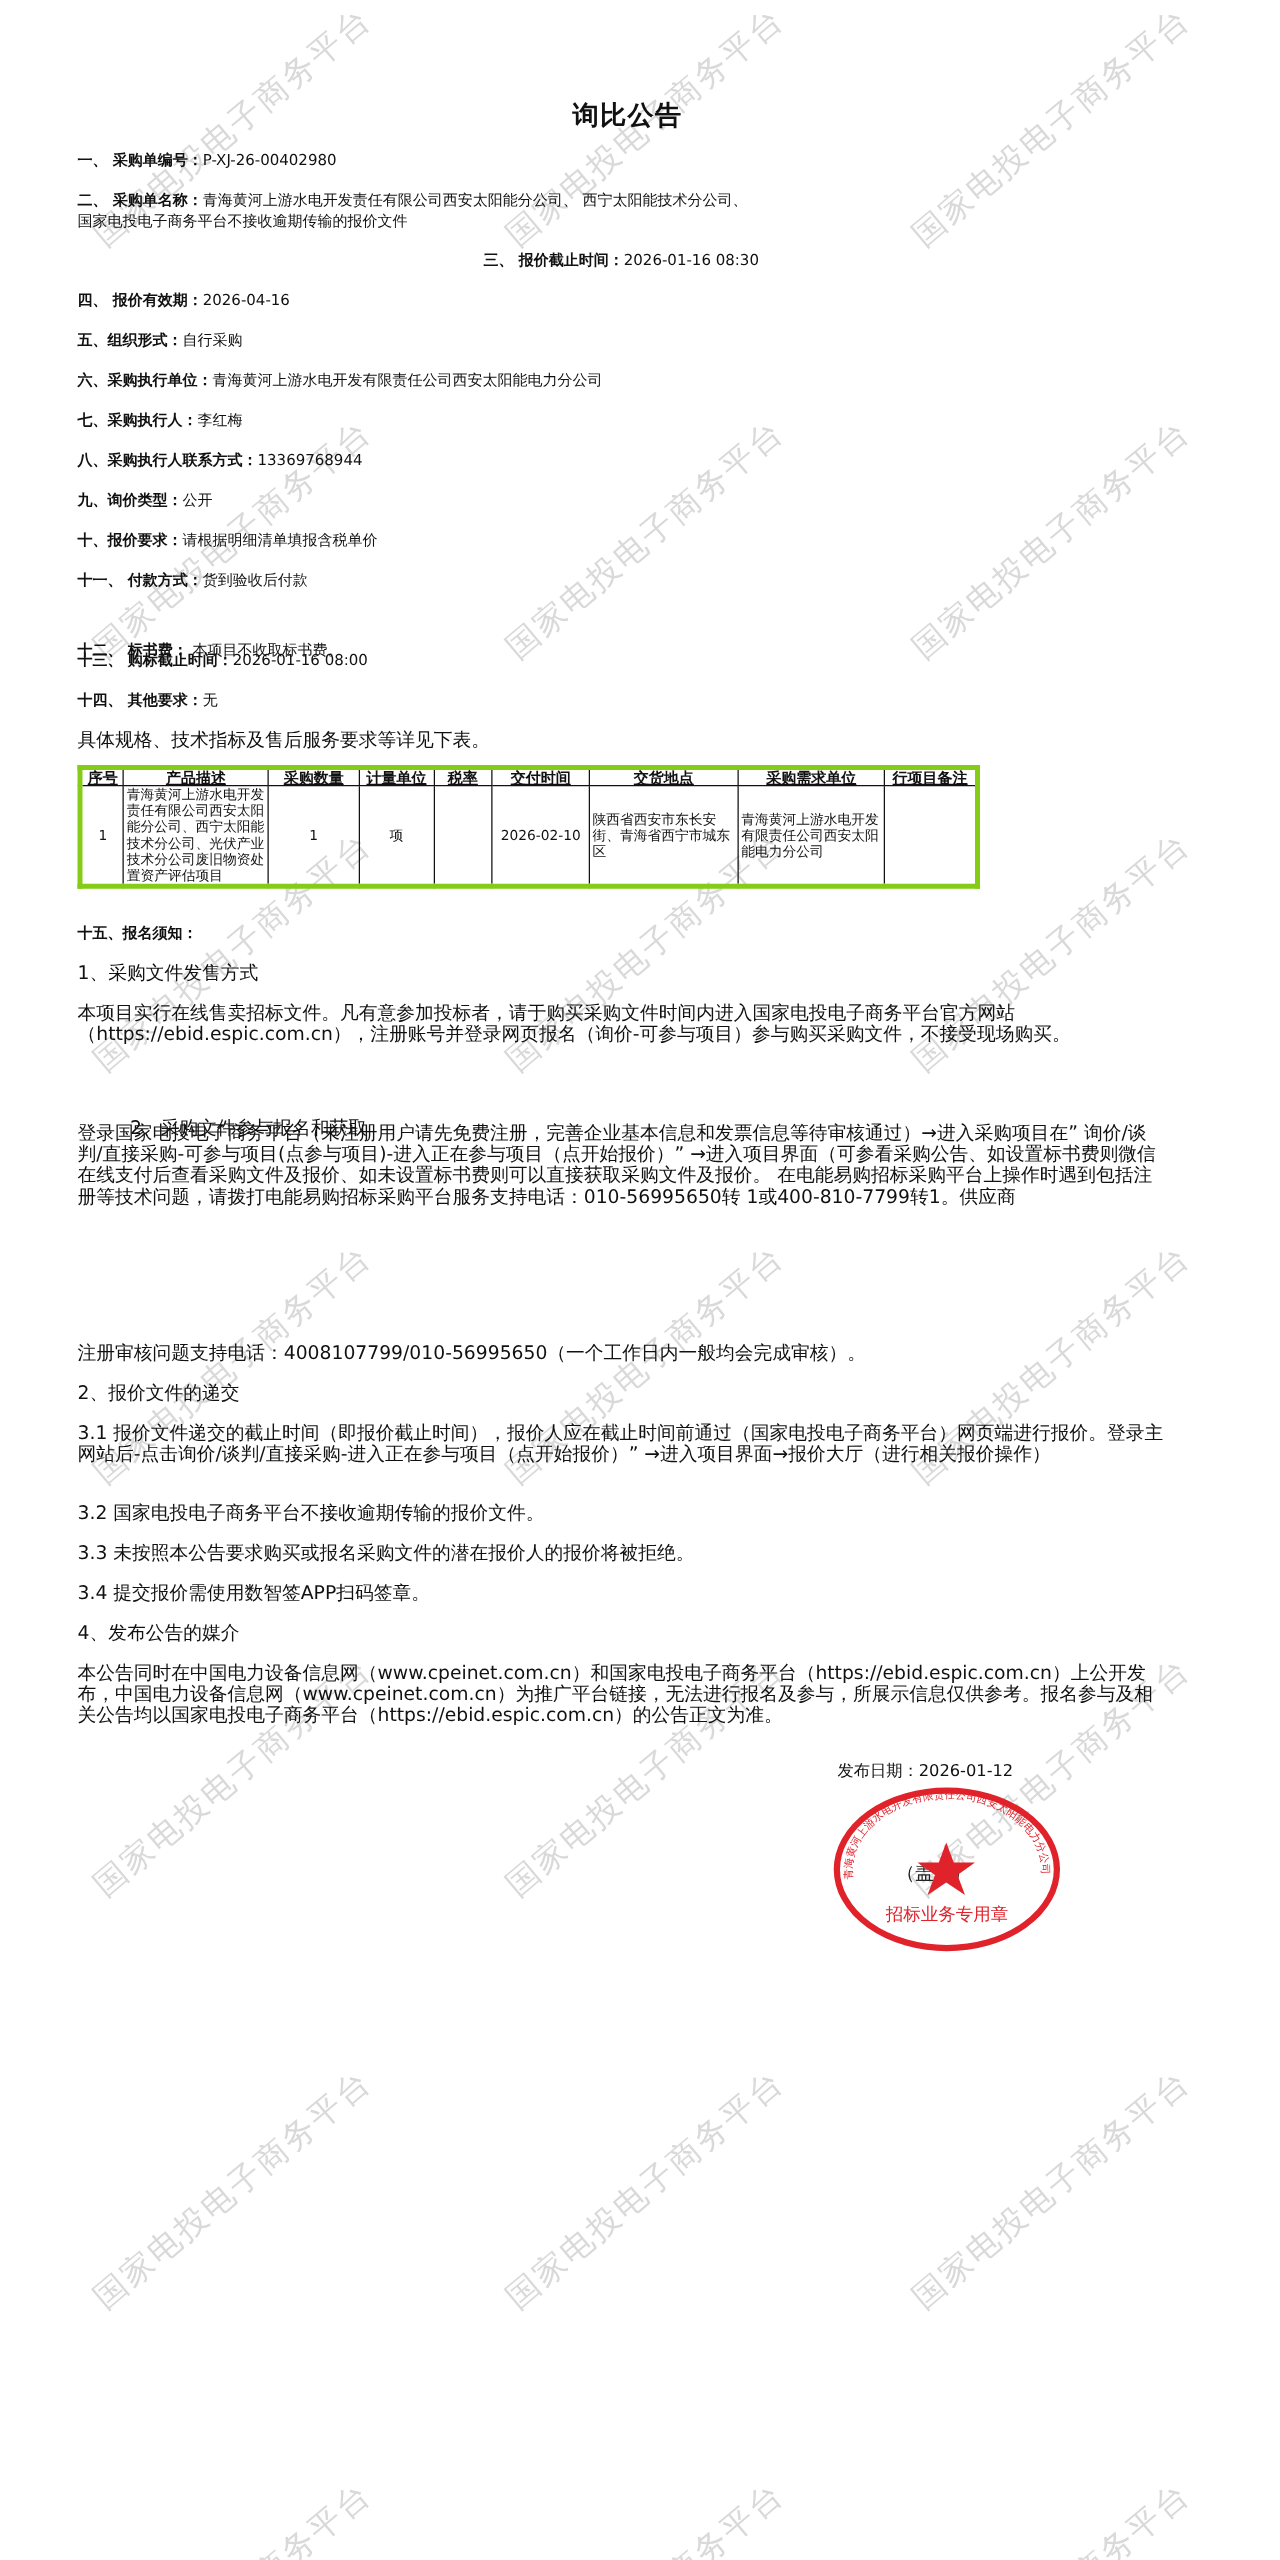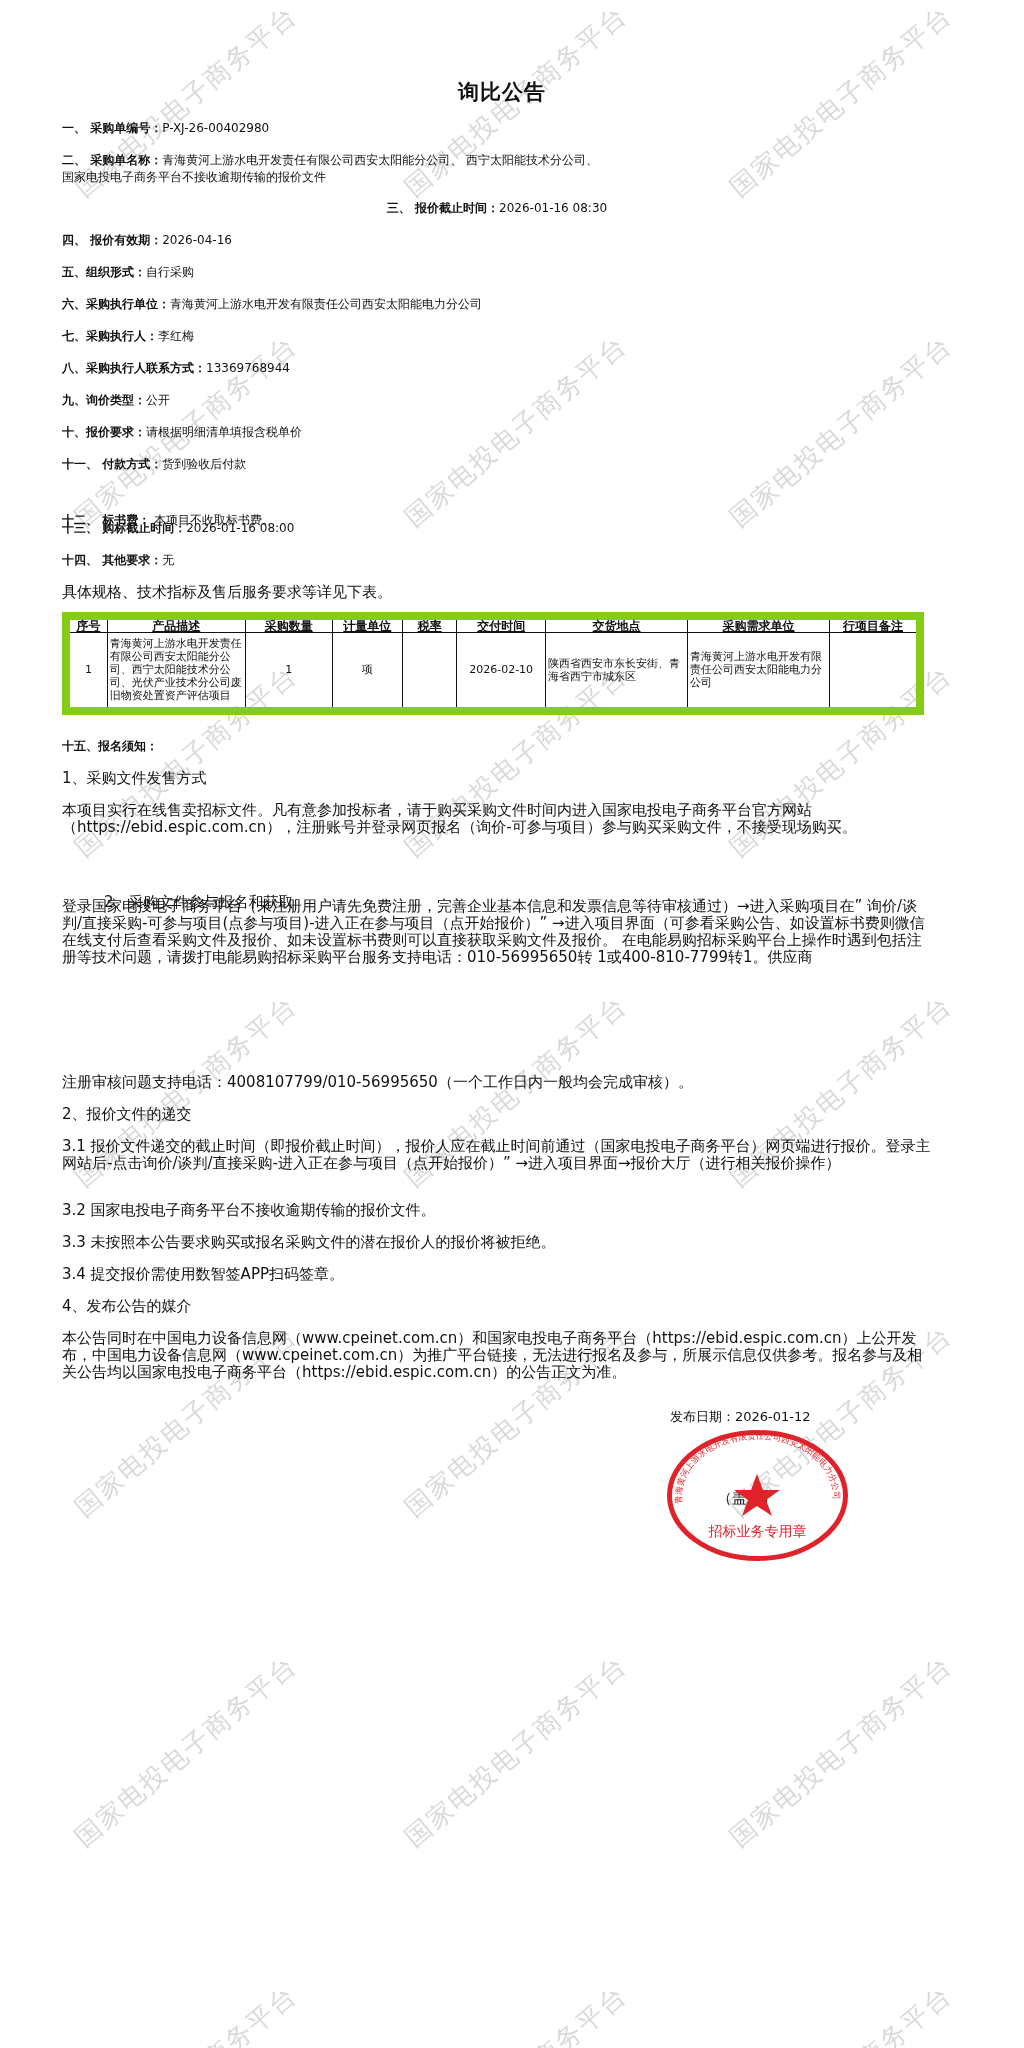--- a/index.html
+++ b/index.html
@@ -8,22 +8,22 @@
   .page { position:absolute; left:0; top:0; width:1024px; height:2048px; }
   .wm-layer { position:absolute; left:0; top:0; width:1024px; height:2048px; pointer-events:none; z-index:0; }
   .wm { position:absolute; font-size:26px; color:#d9d9d9; white-space:nowrap;
         transform:rotate(-40deg); transform-origin:left bottom; letter-spacing:2px; }
   .content { position:absolute; left:62px; top:0; width:880px; z-index:1; }
   .title { position:absolute; left:0; width:880px; top:78px; text-align:center;
            font-size:21px; font-weight:bold; letter-spacing:1px; }
   .field { position:absolute; left:0; font-size:12px; line-height:17px; width:870px; }
   .field .lbl { font-weight:bold; }
   .para { position:absolute; left:0; font-size:15px; line-height:17px; width:870px; }
-  table.items { position:absolute; left:0; top:612px; width:862px; border-collapse:collapse;
-                font-size:11px; border:8px solid #84cc16; }
+  table.items { position:absolute; left:0; top:612px; width:722px; border-collapse:collapse;
+                font-size:11px; border:4px solid #84cc16; }
   table.items th { border:1.5px solid #111; font-weight:bold; font-size:12px; padding:0 2px;
                    height:12px; line-height:12px; text-decoration:underline; }
   table.items td { border:1.5px solid #111; padding:0 2px; line-height:13px; vertical-align:middle; }
   table.items td.c { text-align:center; }
   .pubdate { position:absolute; left:670px; top:1408px; font-size:13px; }
   .seal { position:absolute; left:665px; top:1428px; width:185px; height:135px; z-index:2; }
 </style>
 </head>
 <body>
 

